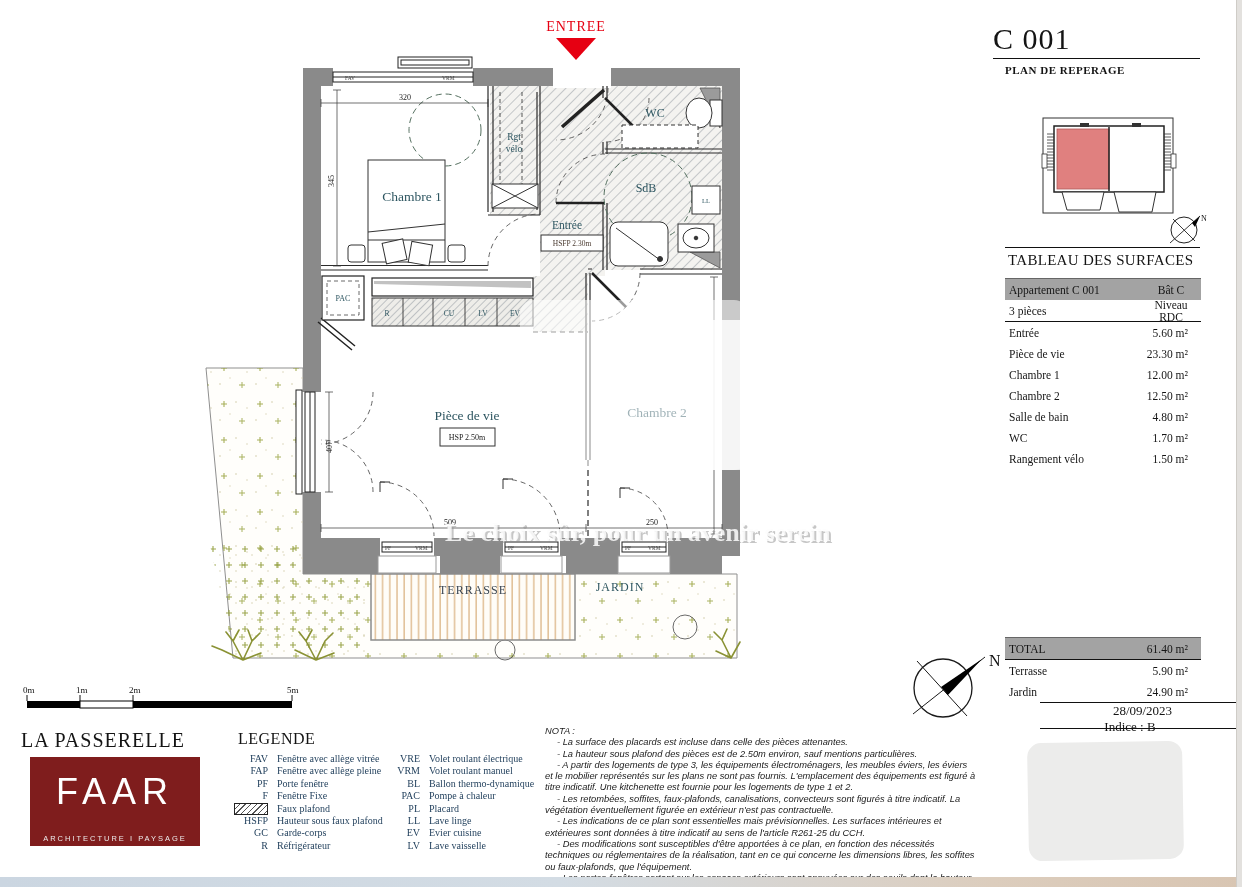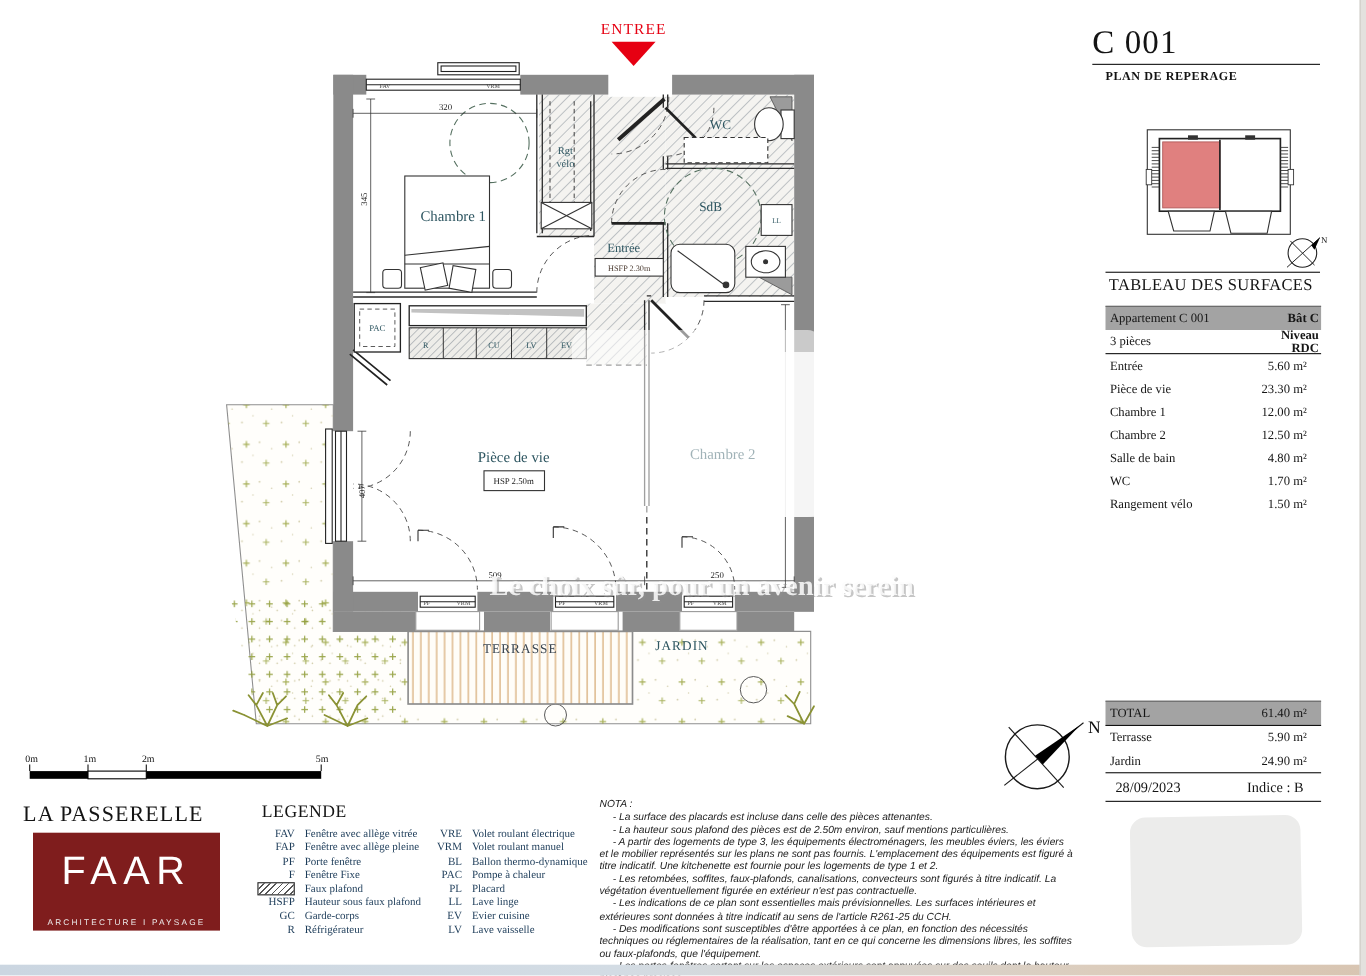--- a/index.html
+++ b/index.html
@@ -8,27 +8,27 @@
   .abs{position:absolute;}
   .hr{position:absolute;height:0;border-top:1.5px solid #111;}
   
   .c001{left:993px;top:22px;font-size:30px;letter-spacing:1px;}
   .subtitle{left:1005px;top:64px;font-size:11px;letter-spacing:.5px;font-weight:bold;}
   .tbl-title{left:1008px;top:252px;font-size:15px;letter-spacing:.3px;}
   .stable{position:absolute;width:196px;font-size:11.5px;color:#151515;}
   .trow{display:flex;justify-content:space-between;align-items:center;height:21px;}
   .trow .lab{padding-left:4px;}
   .trow .val{padding-right:13px;text-align:right;}
-  .trow .hl{padding-right:2px;text-align:right;width:56px;font-weight:bold;}
+  .trow .hl{padding-right:2px;text-align:center;width:56px;}
   .g{background:#a3a3a3;}
   .bt{border-top:1px solid #666;}
   .bb{border-bottom:1.5px solid #111;}
-  .daterow{position:absolute;left:1005px;top:702px;width:196px;height:25px;display:flex;
+  .daterow{position:absolute;left:1040px;top:702px;width:196px;height:25px;display:flex;
            justify-content:space-between;align-items:center;font-size:13px;
-           border-top:1px solid #111;border-bottom:1px solid #111;}
+           border-top:1px solid #111;border-bottom:1px solid #111;flex-direction:column;}
   .daterow span:first-child{padding-left:9px;}
   .daterow span:last-child{padding-right:16px;}
   .blob{left:1028px;top:742px;width:155px;height:118px;background:#ececeb;border-radius:14px;transform:rotate(-1deg);}
   
   .passerelle{left:21px;top:729px;font-size:20px;letter-spacing:1px;font-family:Liberation Serif, serif;}
   .faar{left:30px;top:757px;width:170px;height:89px;background:#7f1d1d;color:#fff;
         font-family:"Liberation Sans",sans-serif;text-align:center;}
   .faar .big{margin-top:14px;font-size:36px;letter-spacing:6px;font-weight:400;}
   .faar .tag{margin-top:21px;font-size:7.5px;letter-spacing:2px;color:#eceaea;}
   

